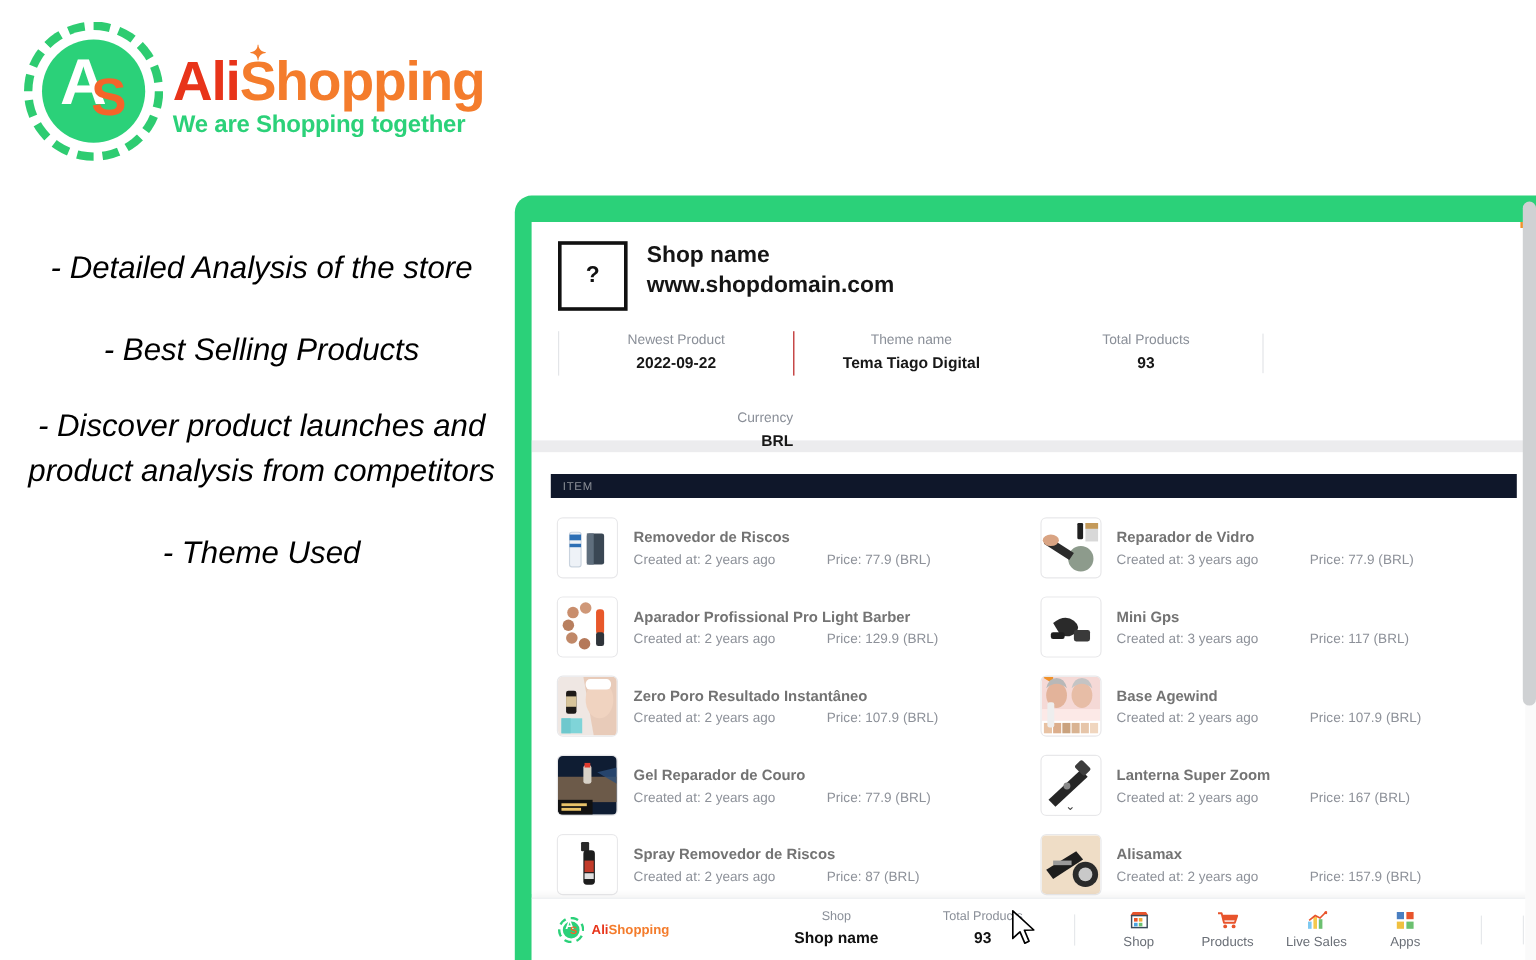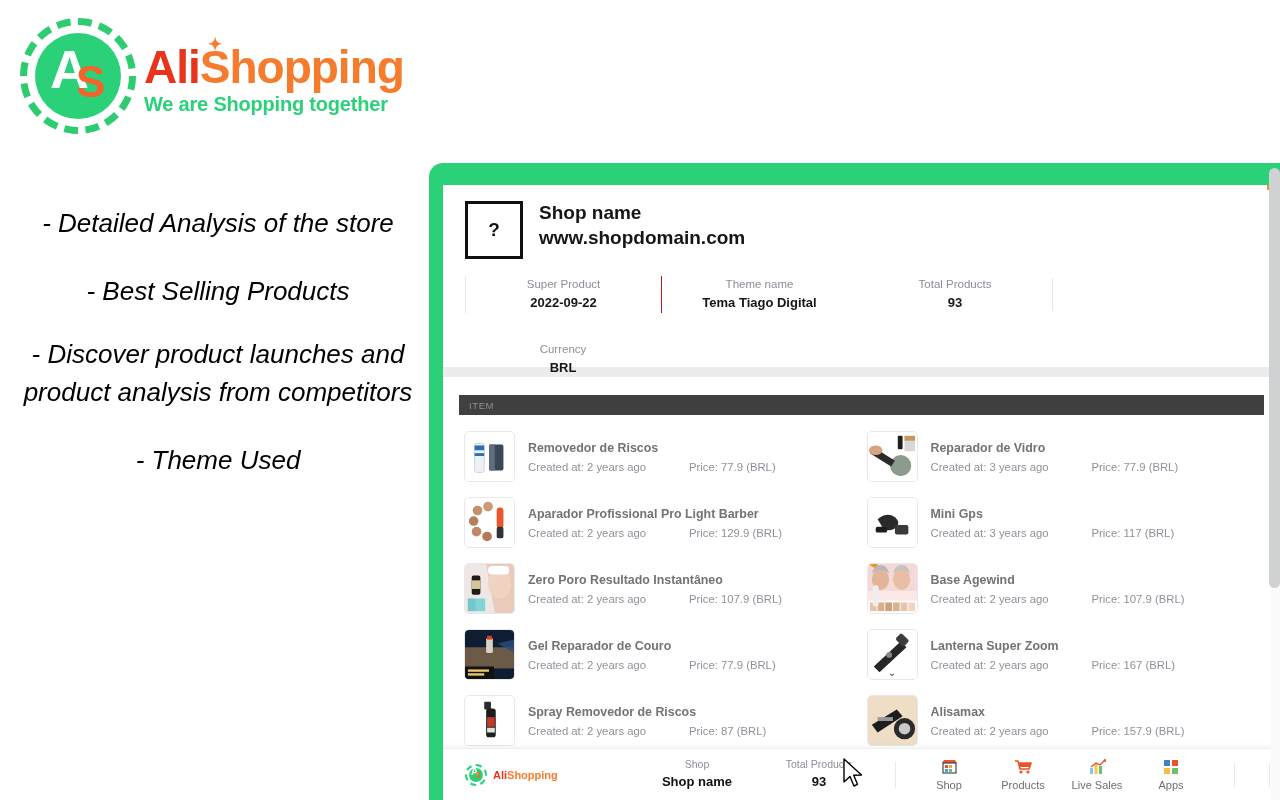--- a/index.html
+++ b/index.html
@@ -92,29 +92,29 @@
   .shop-domain { font-size: 19px; font-weight: 800; color:#151515; line-height: 1.3; }
 
   .stats-row { display: flex; margin-top: 17px; }
   .stat { text-align: center; position: relative; }
   .stat .k { font-size: 11.5px; color: #8a8f98; font-weight: 400; line-height: 1.5; }
   .stat .v { font-size: 13px; color: #171717; font-weight: 700; line-height: 1.5; }
   .stat.s-first { width: 196px; }
   .stat.s-newest { width: 196px; border-left: 1px solid #e3e5e8; }
   .stat.s-theme { width: 196px; border-left: 1px solid #b91c1c; }
   .stat.s-total { width: 196px; }
-  .stat.s-currency { width: 196px; margin-top: 11px; }
+  .stat.s-currency { width: 196px; margin-top: 11px; text-align: right; }
   .divider-right { position: absolute; right: 0; top: 2px; bottom: 2px; width: 1px; background:#e3e5e8; }
 
   .grey-band { height: 10px; background: #ececee; }
 
   
   .list-area { padding: 18px 16px 0 16px; background: #fff; height: 368px; }
   .list-head {
-    background: #404040; height: 20px; display: flex; align-items: center;
+    background: #0f172a; height: 20px; display: flex; align-items: center;
     padding-left: 10px; font-size: 9.5px; color: #8c9098; letter-spacing: 0.6px;
   }
   .cols { display: flex; gap: 0px; padding-top: 8px; }
   .col { width: 50%; }
   .row {
     display: flex; align-items: center; gap: 13px;
     height: 66px; padding-left: 5px;
   }
   .thumb {
     width: 51px; height: 51px; flex: 0 0 51px;
@@ -210,21 +210,21 @@
         <div class="shop-id">
           <div class="shop-logo-box">?</div>
           <div>
             <div class="shop-name">Shop name</div>
             <div class="shop-domain">www.shopdomain.com</div>
           </div>
         </div>
 
         <div class="stats-row">
           <div class="stat s-newest">
-            <div class="k">Super Product</div>
+            <div class="k">Newest Product</div>
             <div class="v">2022-09-22</div>
           </div>
           <div class="stat s-theme">
             <div class="k">Theme name</div>
             <div class="v">Tema Tiago Digital</div>
           </div>
           <div class="stat s-total">
             <div class="k">Total Products</div>
             <div class="v">93</div>
             <div class="divider-right"></div>

